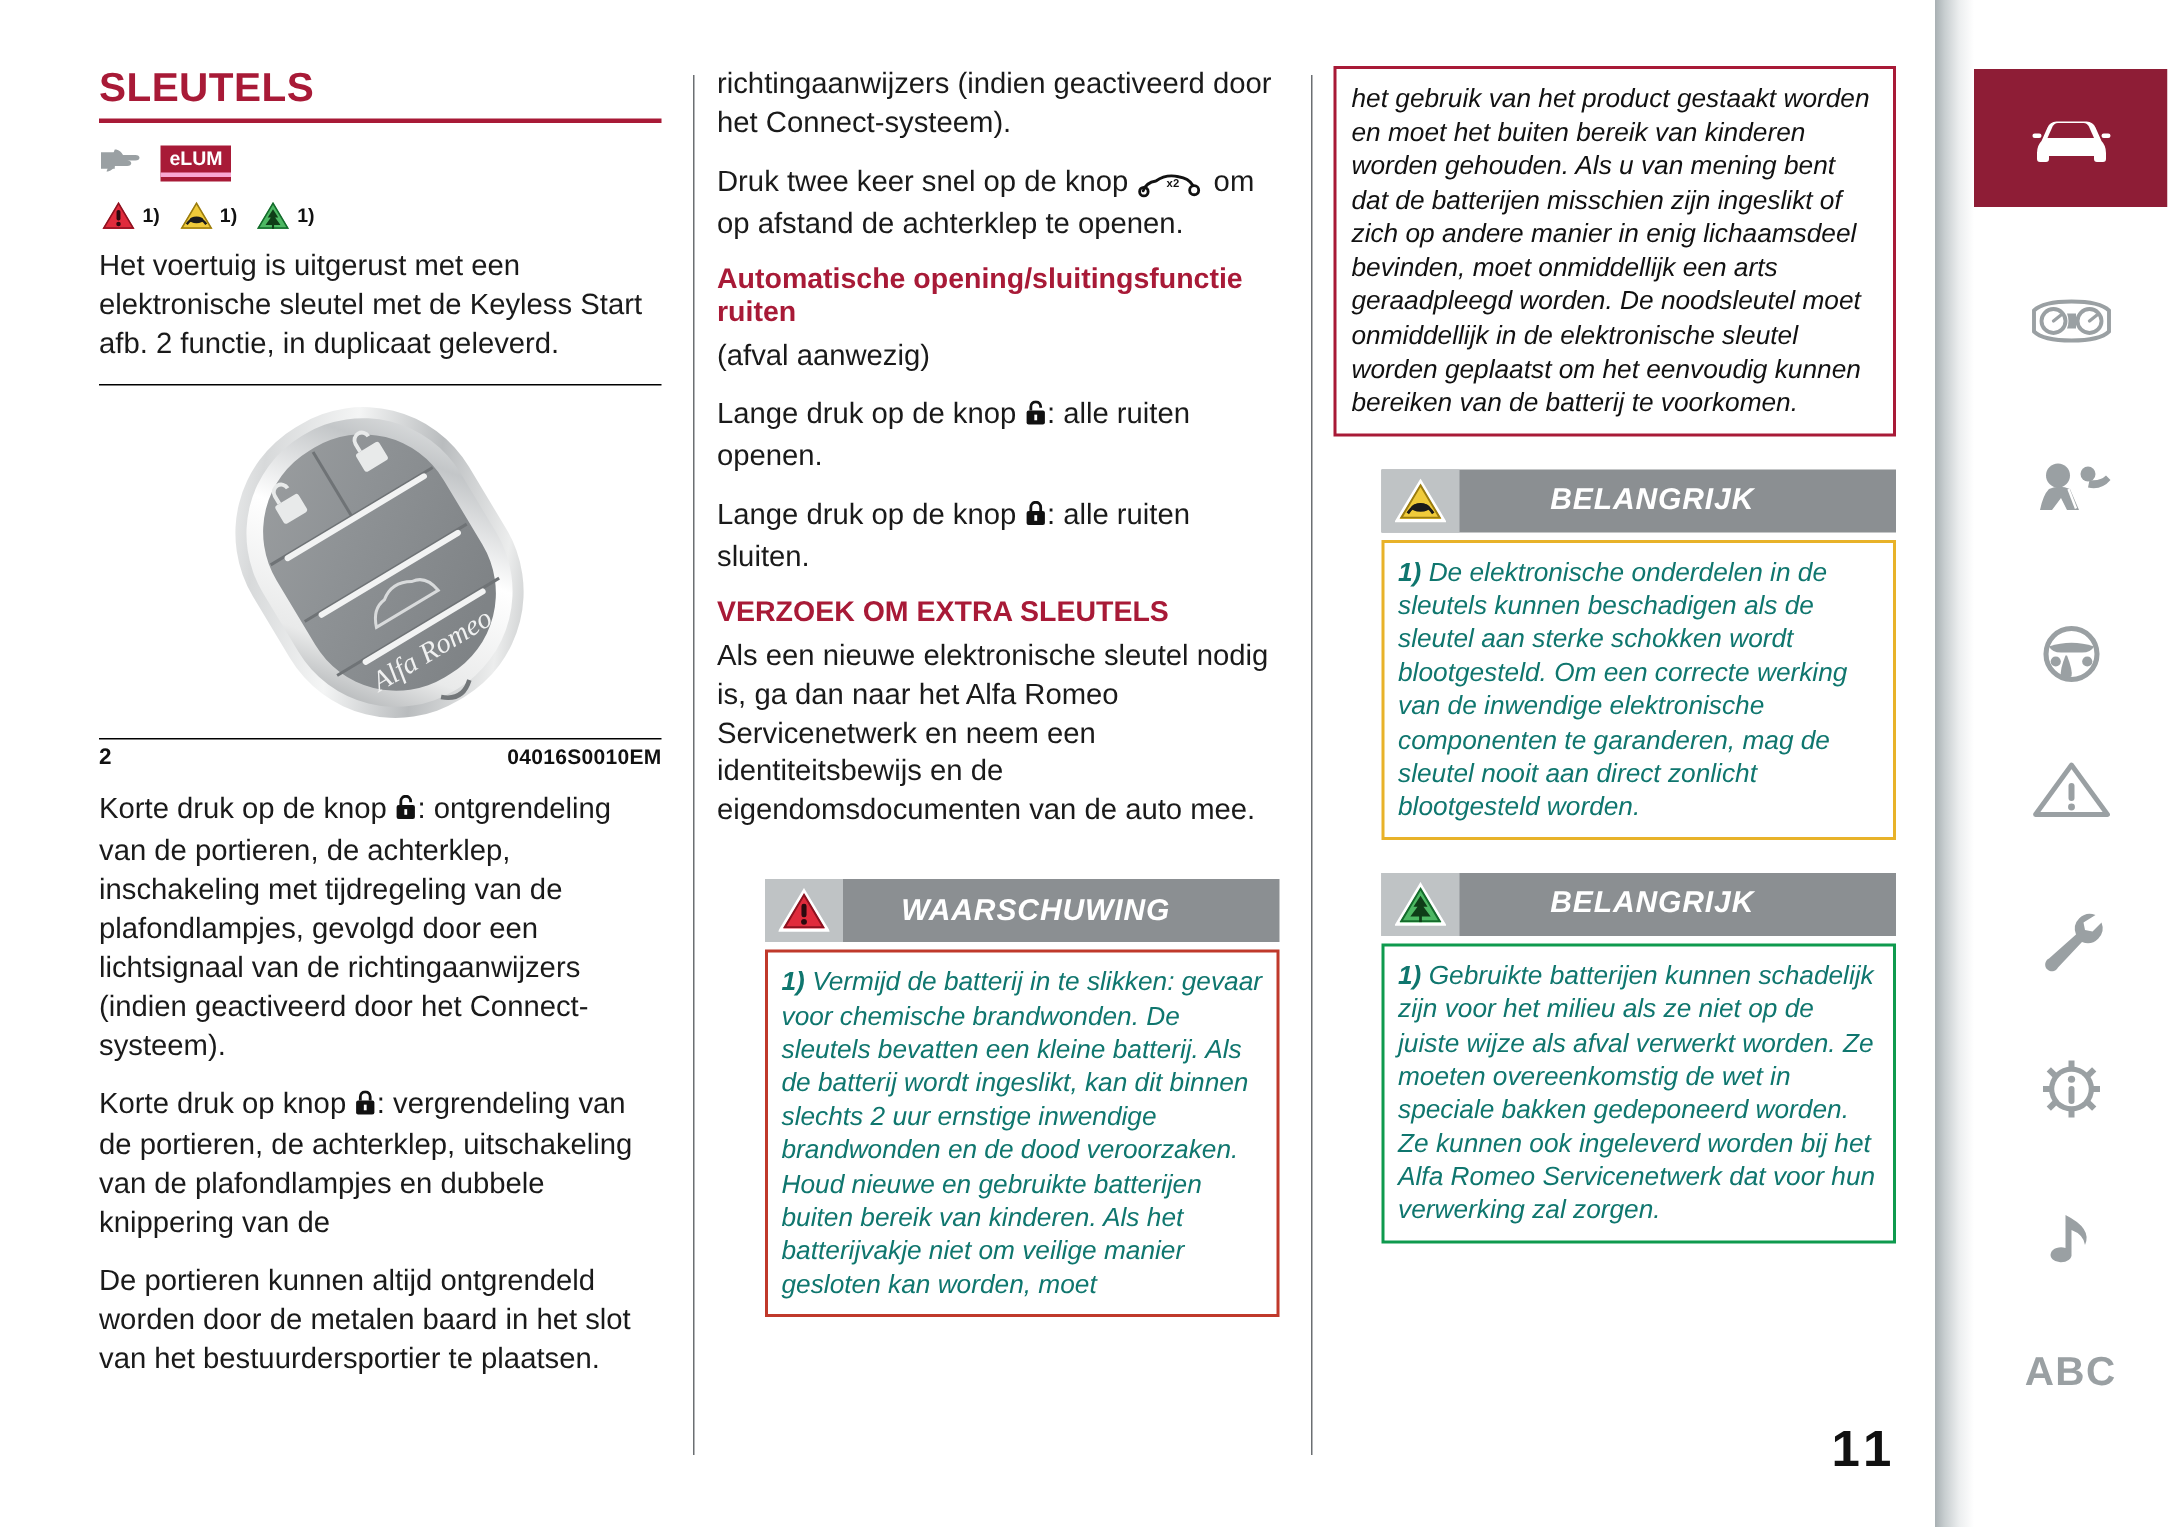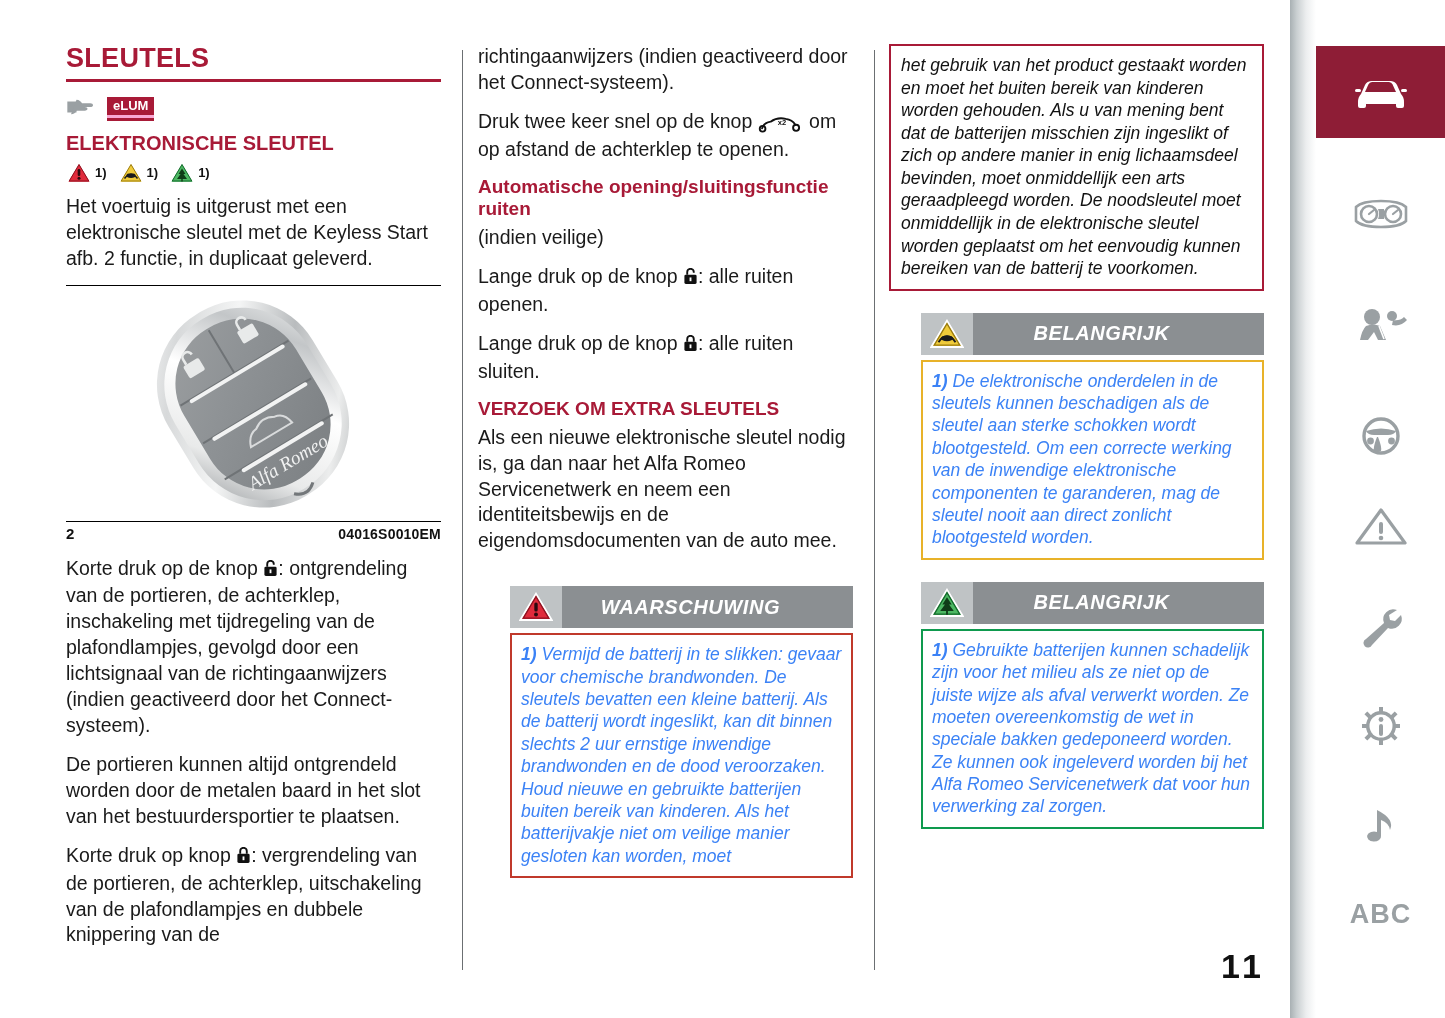--- a/index.html
+++ b/index.html
@@ -81,21 +81,21 @@
   .callout-hd .badge{
     width:52px;height:42px;display:flex;align-items:center;justify-content:center;
     background:#bfc3c5;
   }
   .callout-hd .ttl{
     flex:1;text-align:center;color:#fff;font-size:20px;font-weight:bold;
     font-style:italic;letter-spacing:.6px;padding-right:34px;
   }
   .callout-bd{
     border:2px solid #c0392b;padding:8px 9px 9px 9px;margin-top:5px;
-    font-style:italic;font-size:17.5px;line-height:1.28;color:#3b82f6;
+    font-style:italic;font-size:17.5px;line-height:1.28;color:#0f766e;
   }
   .callout-bd.warn{border-color:#c0392b;}
   .callout-bd.caution{border-color:#e8b229;}
   .callout-bd.eco{border-color:#0e9a4e;}
   .callout-bd b{font-style:italic;font-weight:bold;}
   .cont-box{
     border:2px solid #a81a37;padding:8px 10px 9px 10px;
     font-style:italic;font-size:17.5px;line-height:1.29;color:#111;
   }
 
@@ -137,21 +137,20 @@
       <div class="elum-row">
         <span>
           <svg class="hand-icon" viewBox="0 0 34 24">
             <path fill="#9aa0a3" d="M1 6h10v12H1z"></path>
             <path fill="#9aa0a3" d="M11 4c3 0 5 2 6 4h9c2 0 3 1 3 2s-1 2-3 2h-6c2 0 3 1 3 2s-1 2-3 2h-9c-1 2-3 4-6 4z"></path>
           </svg>
         </span>
         <span class="elum-badge">eLUM</span>
       </div>
 
-      <h2 class="h2">ELEKTRONISCHE SLEUTEL</h2>
 
       <div class="note-row">
         <span class="note-grp">
           <span>
             <svg class="tri-ico" viewBox="0 0 26 23">
               <path d="M13 1.5 L25 21.5 L1 21.5 Z" fill="#e02b3c" stroke="#ffffff" stroke-width="1.6"></path>
               <path d="M13 3.5 L22.8 20 L3.2 20 Z" fill="none" stroke="#8d1220" stroke-width="1"></path>
               <rect x="11.7" y="8" width="2.6" height="7" rx="1.2" fill="#2b0a0f"></rect>
               <circle cx="13" cy="17.3" r="1.5" fill="#2b0a0f"></circle>
             </svg>
@@ -256,45 +255,45 @@
           <span class="code">04016S0010EM</span>
         </div>
       </div>
 
       <p class="body" style="margin-top:14px"><span>Korte druk op de knop </span><span class="ico-inline"><svg class="lock-ico" viewBox="0 0 16 18">
               <rect x="1.5" y="7" width="13" height="10" rx="1.5" fill="#111"></rect>
               <path d="M4.5 7 V4.3 a3.5 3.5 0 0 1 7 0 V5" fill="none" stroke="#111" stroke-width="2"></path>
               <rect x="7" y="10" width="2" height="4" fill="#fff"></rect>
             </svg></span><span>: ontgrendeling van de portieren, de achterklep, inschakeling met tijdregeling van de plafondlampjes, gevolgd door een lichtsignaal van de richtingaanwijzers (indien geactiveerd door het Connect-systeem).</span></p>
 
-      <p class="body">De portieren kunnen altijd ontgrendeld worden door de metalen baard in het slot van het bestuurdersportier te plaatsen.</p>
-
       <p class="body"><span>Korte druk op knop </span><span class="ico-inline"><svg class="lock-ico" viewBox="0 0 16 18">
               <rect x="1.5" y="7" width="13" height="10" rx="1.5" fill="#111"></rect>
               <path d="M4.5 7 V4.3 a3.5 3.5 0 0 1 7 0 V7" fill="none" stroke="#111" stroke-width="2"></path>
               <rect x="7" y="10" width="2" height="4" fill="#fff"></rect>
             </svg></span><span>: vergrendeling van de portieren, de achterklep, uitschakeling van de plafondlampjes en dubbele knippering van de</span></p>
+
+      <p class="body">De portieren kunnen altijd ontgrendeld worden door de metalen baard in het slot van het bestuurdersportier te plaatsen.</p>
 
     </div>
 
     <div class="col col2">
 
       <p class="body">richtingaanwijzers (indien geactiveerd door het Connect-systeem).</p>
 
       <p class="body"><span>Druk twee keer snel op de knop </span><span class="ico-inline"><svg class="car2-ico" viewBox="0 0 48 18">
               <path d="M4 13 q2 -6 9 -7 q7 -5 16 -3 q7 1 10 6" fill="none" stroke="#111" stroke-width="2" stroke-linecap="round"></path>
               <circle cx="4.5" cy="13.5" r="3" fill="none" stroke="#111" stroke-width="2"></circle>
               <circle cx="40" cy="12.5" r="3.2" fill="none" stroke="#111" stroke-width="2"></circle>
               <text x="25" y="10" font-family="'Liberation Sans',sans-serif" font-size="8" font-weight="bold" fill="#111" text-anchor="middle">x2</text>
             </svg></span><span> om op afstand de achterklep te openen.</span></p>
 
 
       <h3 class="h3" style="margin-top:10px">Automatische opening/sluitingsfunctie ruiten</h3>
 
-      <p class="body">(indien veilige)</p>
+      <p class="body">(afval aanwezig)</p>
 
       <p class="body"><span>Lange druk op de knop </span><span class="ico-inline"><svg class="lock-ico" viewBox="0 0 16 18">
               <rect x="1.5" y="7" width="13" height="10" rx="1.5" fill="#111"></rect>
               <path d="M4.5 7 V4.3 a3.5 3.5 0 0 1 7 0 V5" fill="none" stroke="#111" stroke-width="2"></path>
               <rect x="7" y="10" width="2" height="4" fill="#fff"></rect>
             </svg></span><span>: alle ruiten openen.</span></p>
 
       <p class="body"><span>Lange druk op de knop </span><span class="ico-inline"><svg class="lock-ico" viewBox="0 0 16 18">
               <rect x="1.5" y="7" width="13" height="10" rx="1.5" fill="#111"></rect>
               <path d="M4.5 7 V4.3 a3.5 3.5 0 0 1 7 0 V7" fill="none" stroke="#111" stroke-width="2"></path>

